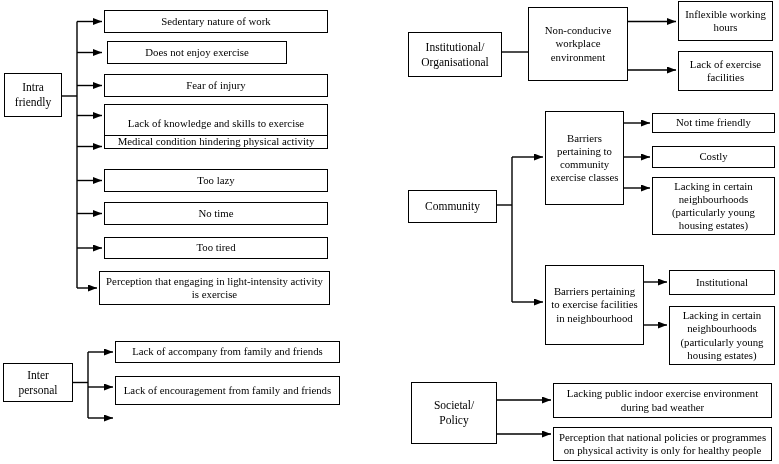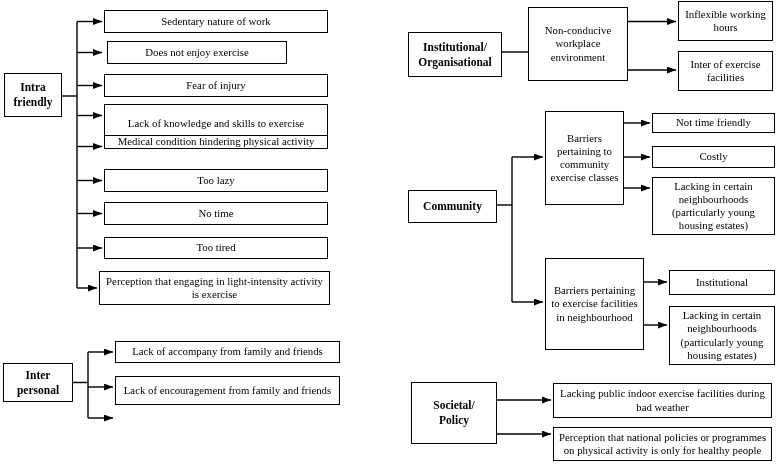--- a/index.html
+++ b/index.html
@@ -24,21 +24,21 @@
     background: #ffffff;
     display: flex;
     align-items: center;
     justify-content: center;
     text-align: center;
     font-size: 10.8px;
     line-height: 1.22;
     padding: 1px 3px;
   }
   .cat {
-    font-weight: bold;
+    font-weight: normal;
     font-size: 11.5px;
     white-space: pre-line;
     line-height: 1.3;
   }
 </style>
 </head>
 <body>
 
 <div class="canvas">
 
@@ -104,29 +104,29 @@
 
   <div class="box cat" style="left:3px;top:363px;width:70px;height:39px">Inter
 personal</div>
   <div class="box" style="left:115px;top:341px;width:225px;height:22px">Lack of accompany from family and friends</div>
   <div class="box" style="left:115px;top:376px;width:225px;height:29px">Lack of encouragement from family and friends</div>
 
   <div class="box cat" style="left:408px;top:32px;width:94px;height:45px">Institutional/
 Organisational</div>
   <div class="box" style="left:528px;top:7px;width:100px;height:74px">Non-conducive workplace environment</div>
   <div class="box" style="left:678px;top:1px;width:95px;height:40px">Inflexible working hours</div>
-  <div class="box" style="left:678px;top:51px;width:95px;height:40px">Inter of exercise facilities</div>
+  <div class="box" style="left:678px;top:51px;width:95px;height:40px">Lack of exercise facilities</div>
 
   <div class="box cat" style="left:408px;top:190px;width:89px;height:33px">Community</div>
   <div class="box" style="left:545px;top:111px;width:79px;height:94px">Barriers pertaining to community exercise classes</div>
   <div class="box" style="left:652px;top:113px;width:123px;height:20px">Not time friendly</div>
   <div class="box" style="left:652px;top:146px;width:123px;height:22px">Costly</div>
   <div class="box" style="left:652px;top:177px;width:123px;height:58px">Lacking in certain neighbourhoods (particularly young housing estates)</div>
-  <div class="box" style="left:545px;top:258px;width:99px;height:92px">Barriers pertaining to exercise facilities in neighbourhood</div>
+  <div class="box" style="left:545px;top:265px;width:99px;height:80px">Barriers pertaining to exercise facilities in neighbourhood</div>
   <div class="box" style="left:669px;top:270px;width:106px;height:25px">Institutional</div>
   <div class="box" style="left:669px;top:306px;width:106px;height:59px">Lacking in certain neighbourhoods (particularly young housing estates)</div>
 
   <div class="box cat" style="left:411px;top:382px;width:86px;height:62px">Societal/
 Policy</div>
-  <div class="box" style="left:553px;top:383px;width:219px;height:35px">Lacking public indoor exercise facilities during bad weather</div>
+  <div class="box" style="left:553px;top:383px;width:219px;height:35px">Lacking public indoor exercise environment during bad weather</div>
   <div class="box" style="left:553px;top:427px;width:219px;height:34px">Perception that national policies or programmes on physical activity is only for healthy people</div>
 
 </div>
 
 </body></html>

